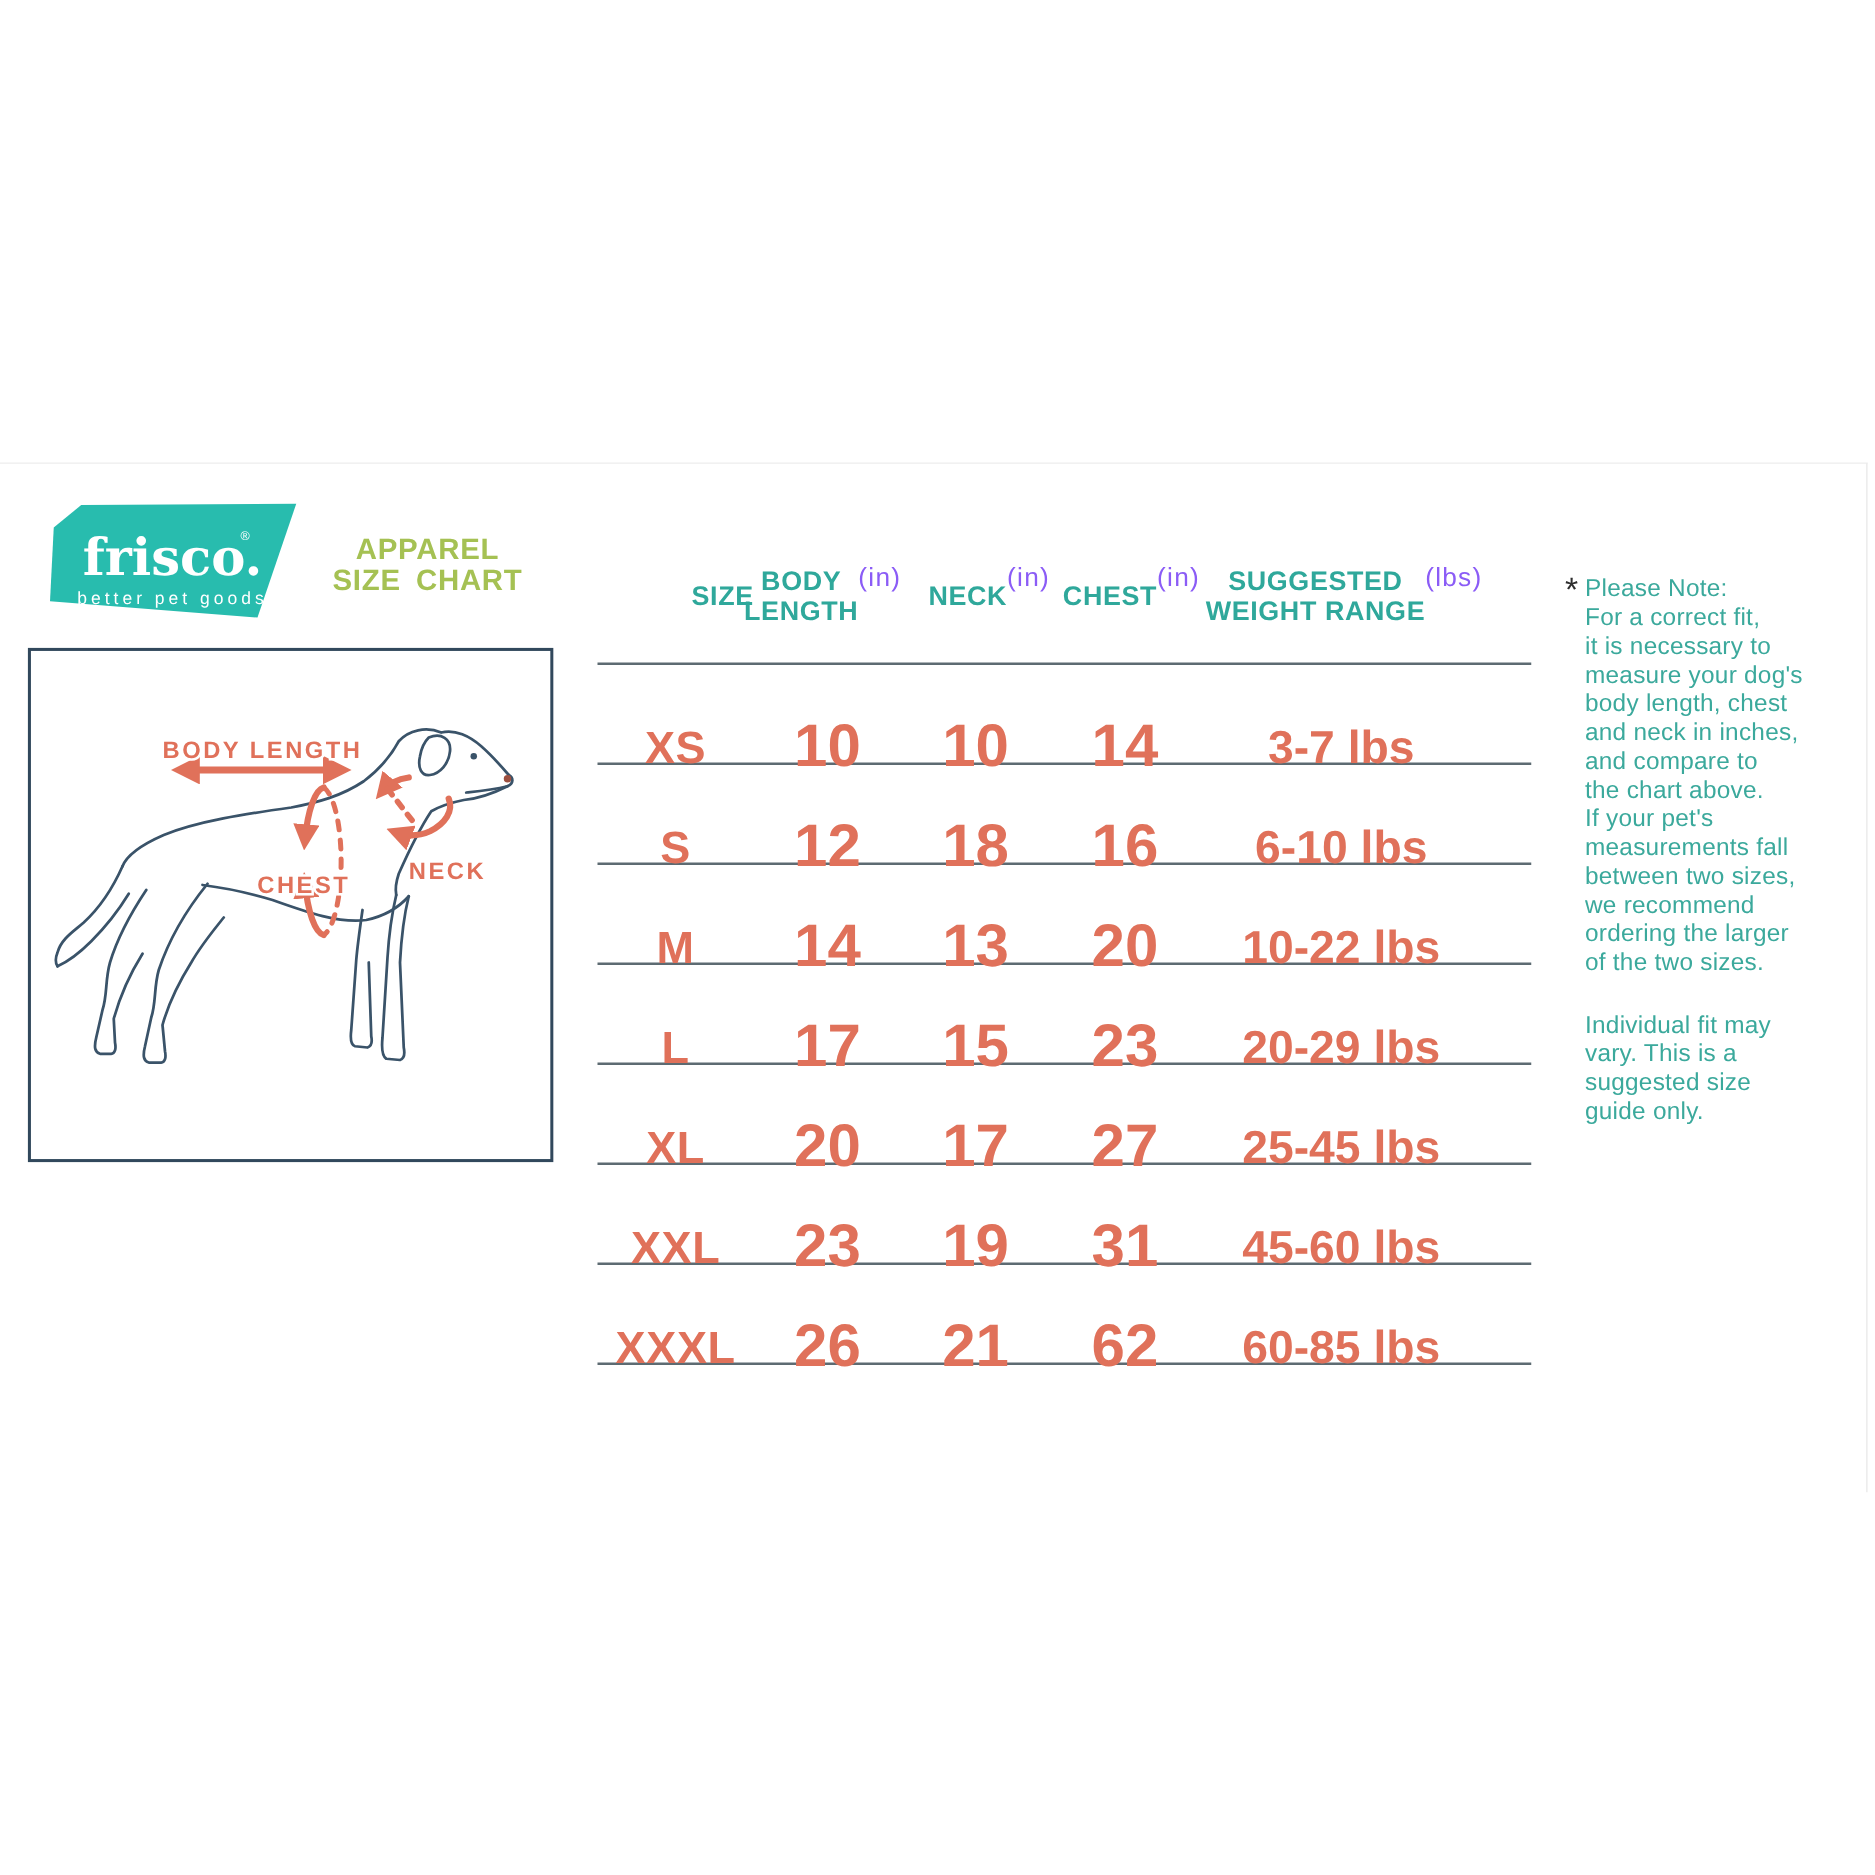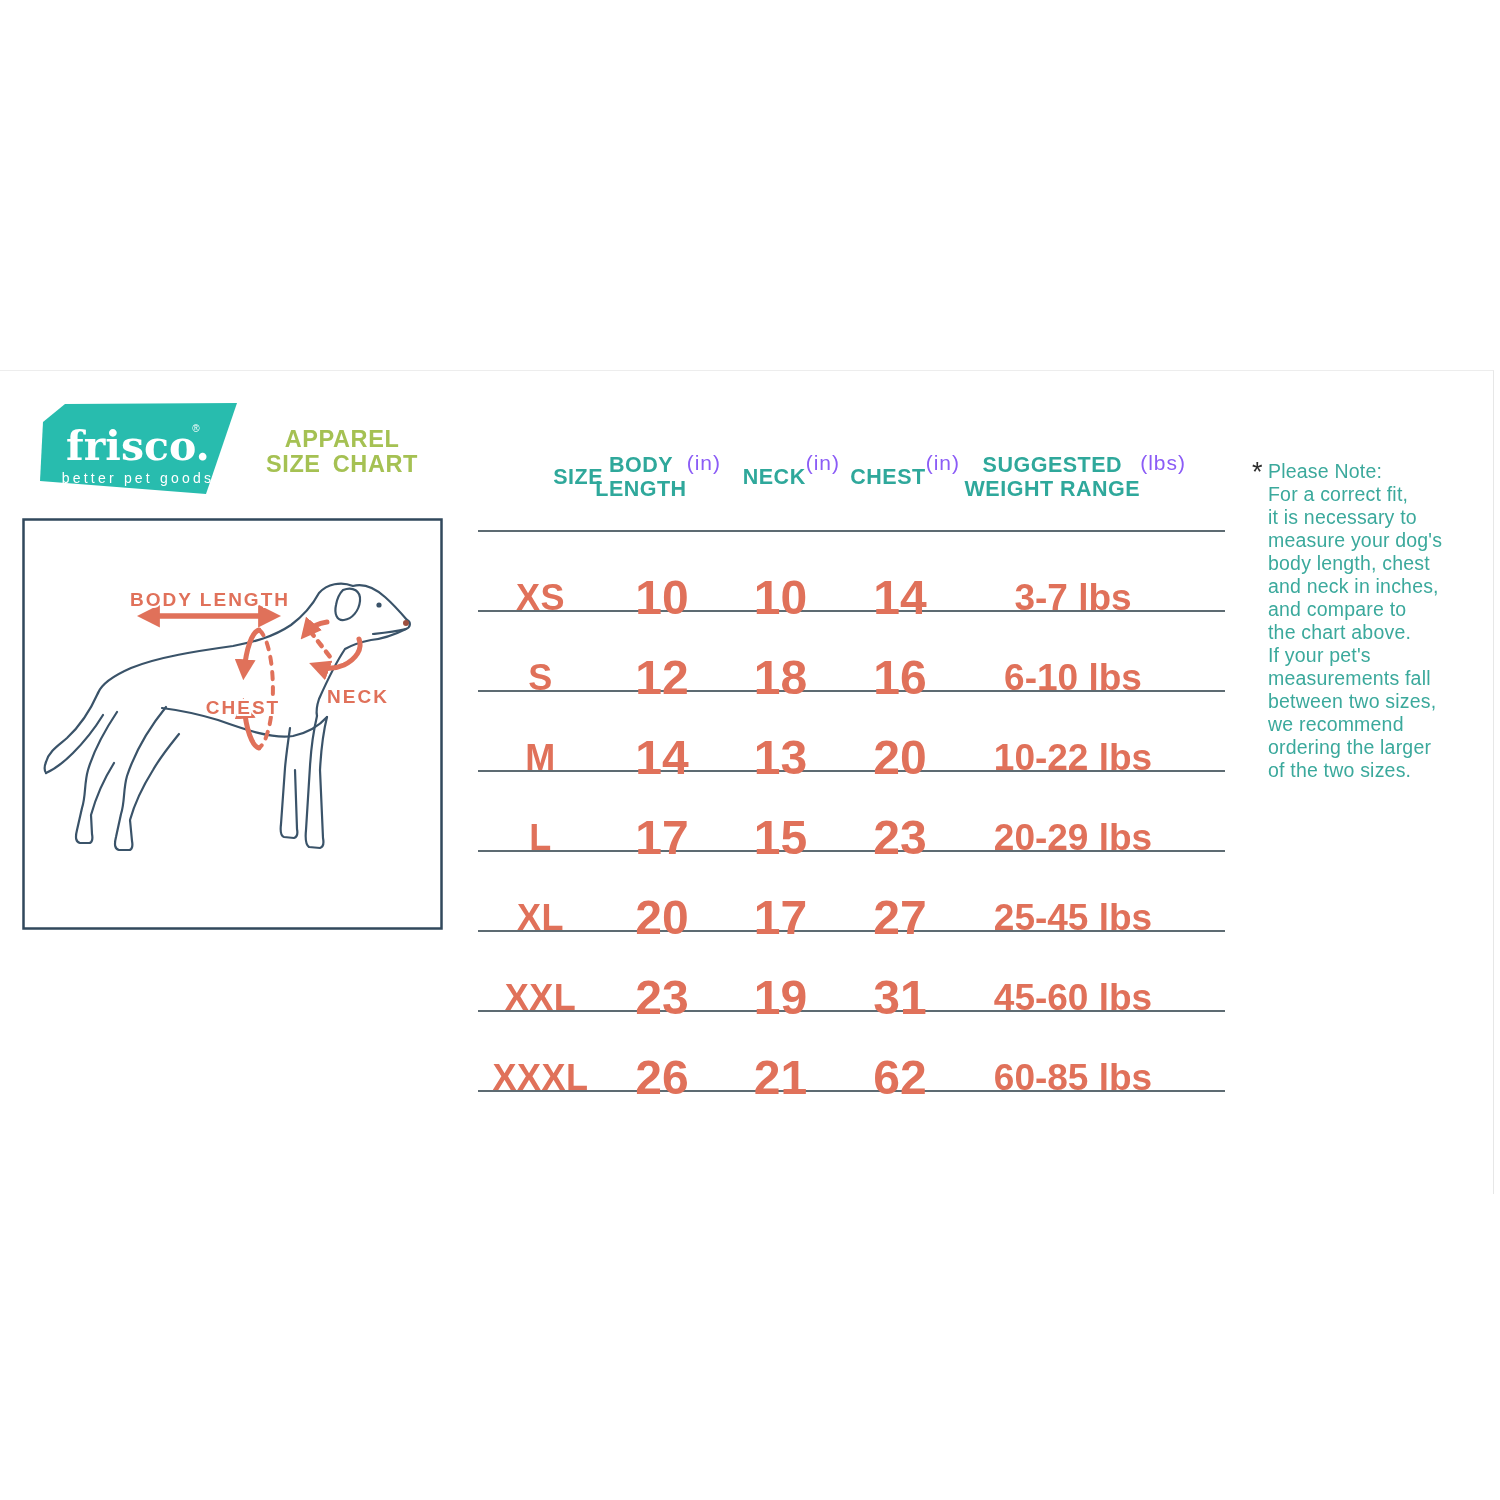--- a/index.html
+++ b/index.html
@@ -183,14 +183,18 @@
 and neck in inches,
 and compare to
 the chart above.
 If your pet's
 measurements fall
 between two sizes,
 we recommend
 ordering the larger
 of the two sizes.</div>
     </div>
+    <div class="note-text note-para2">Individual fit may
+vary. This is a
+suggested size
+guide only.</div>
   </div>
 </div>
 
 </body></html>

